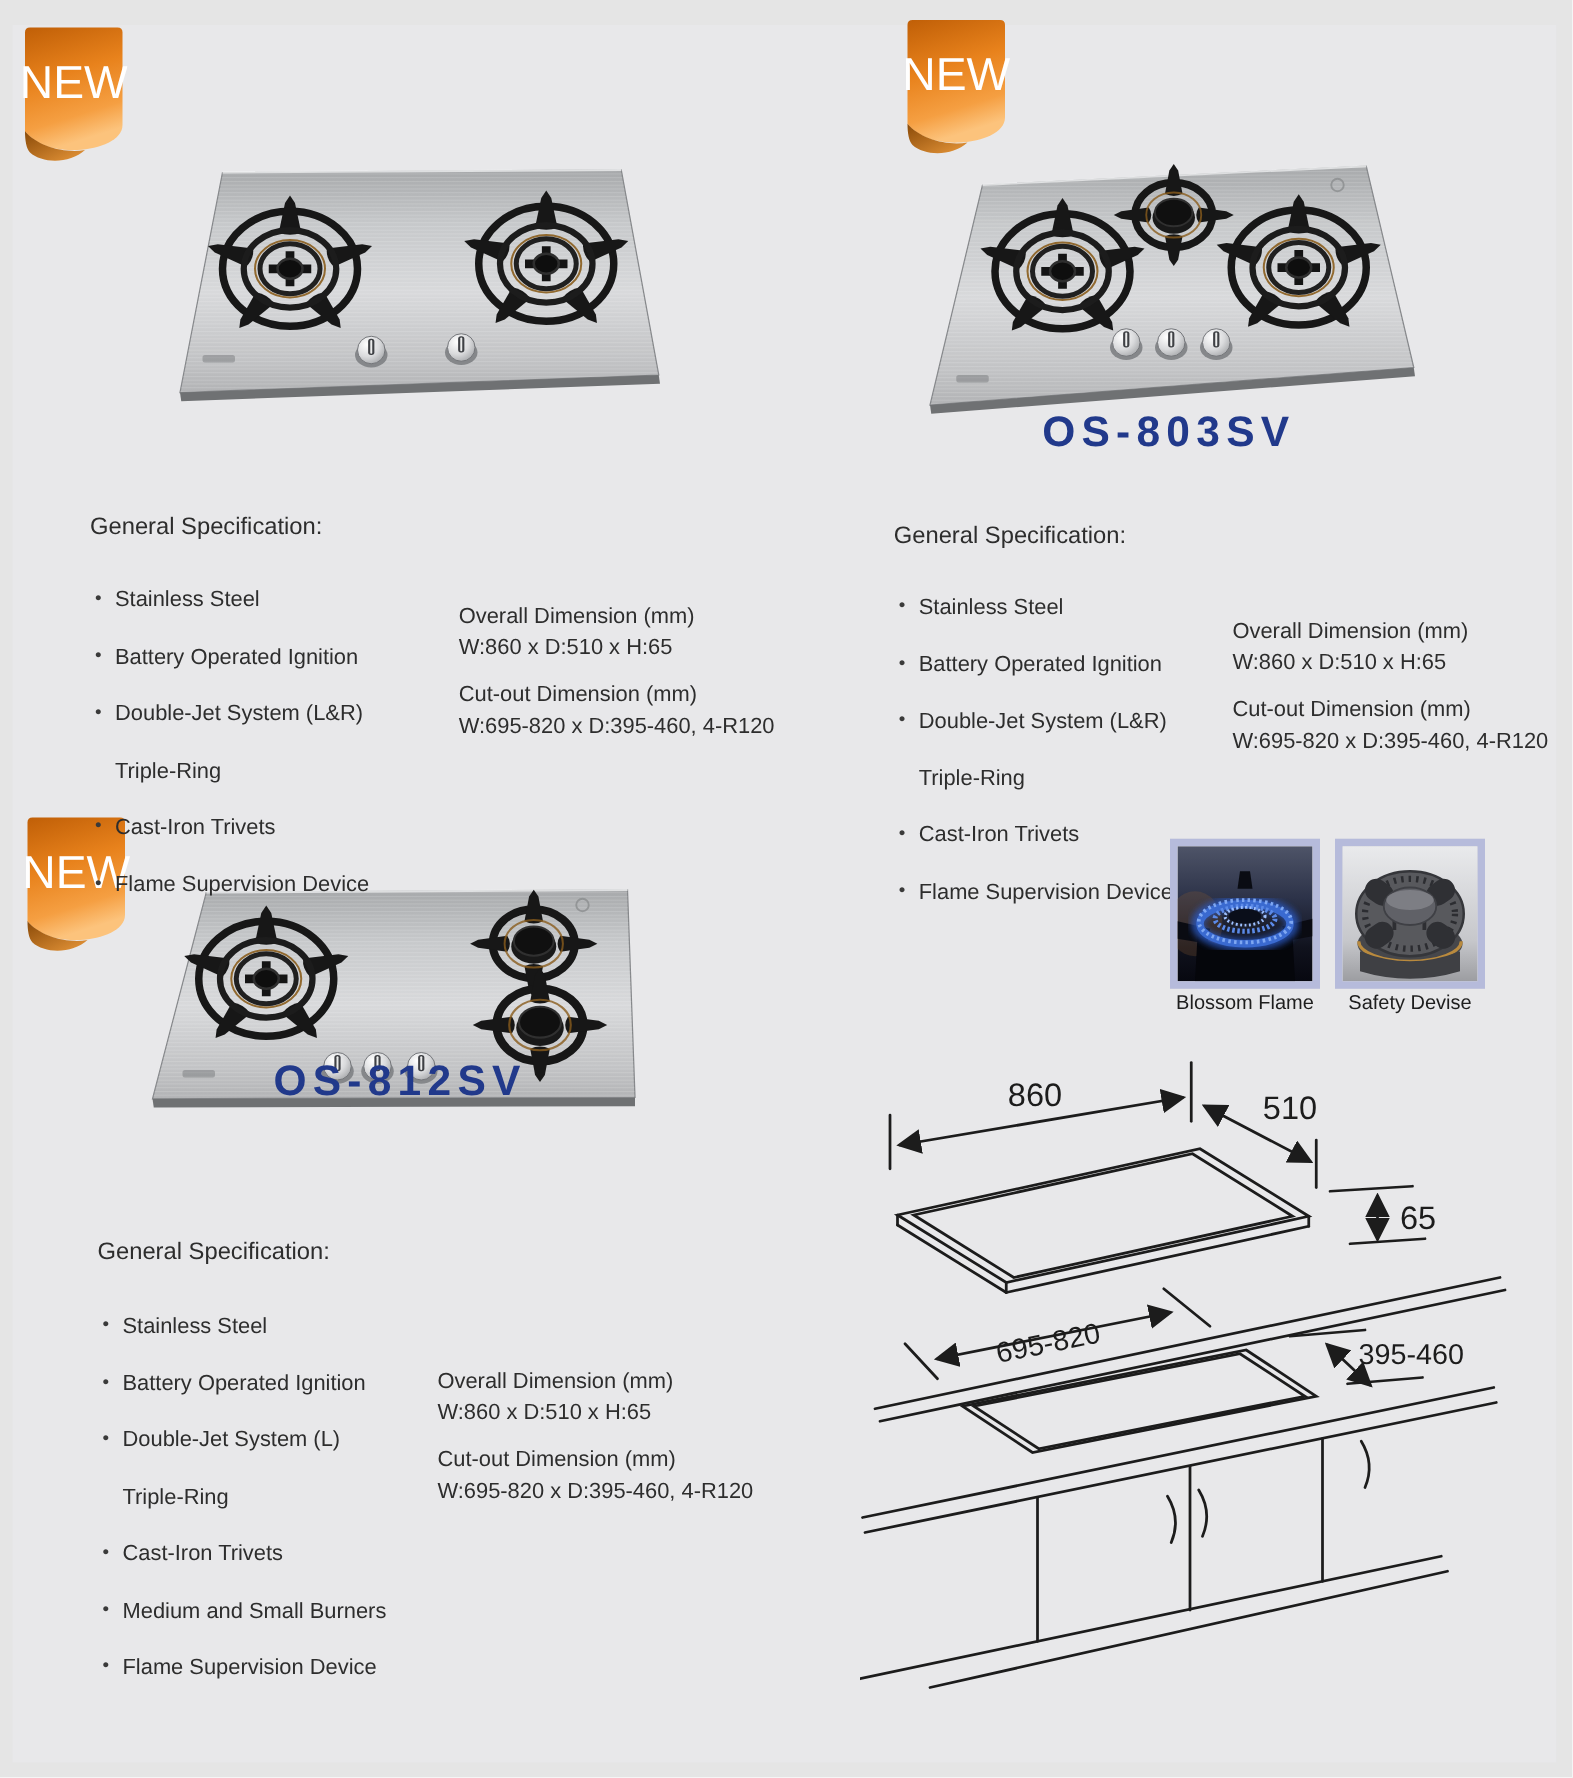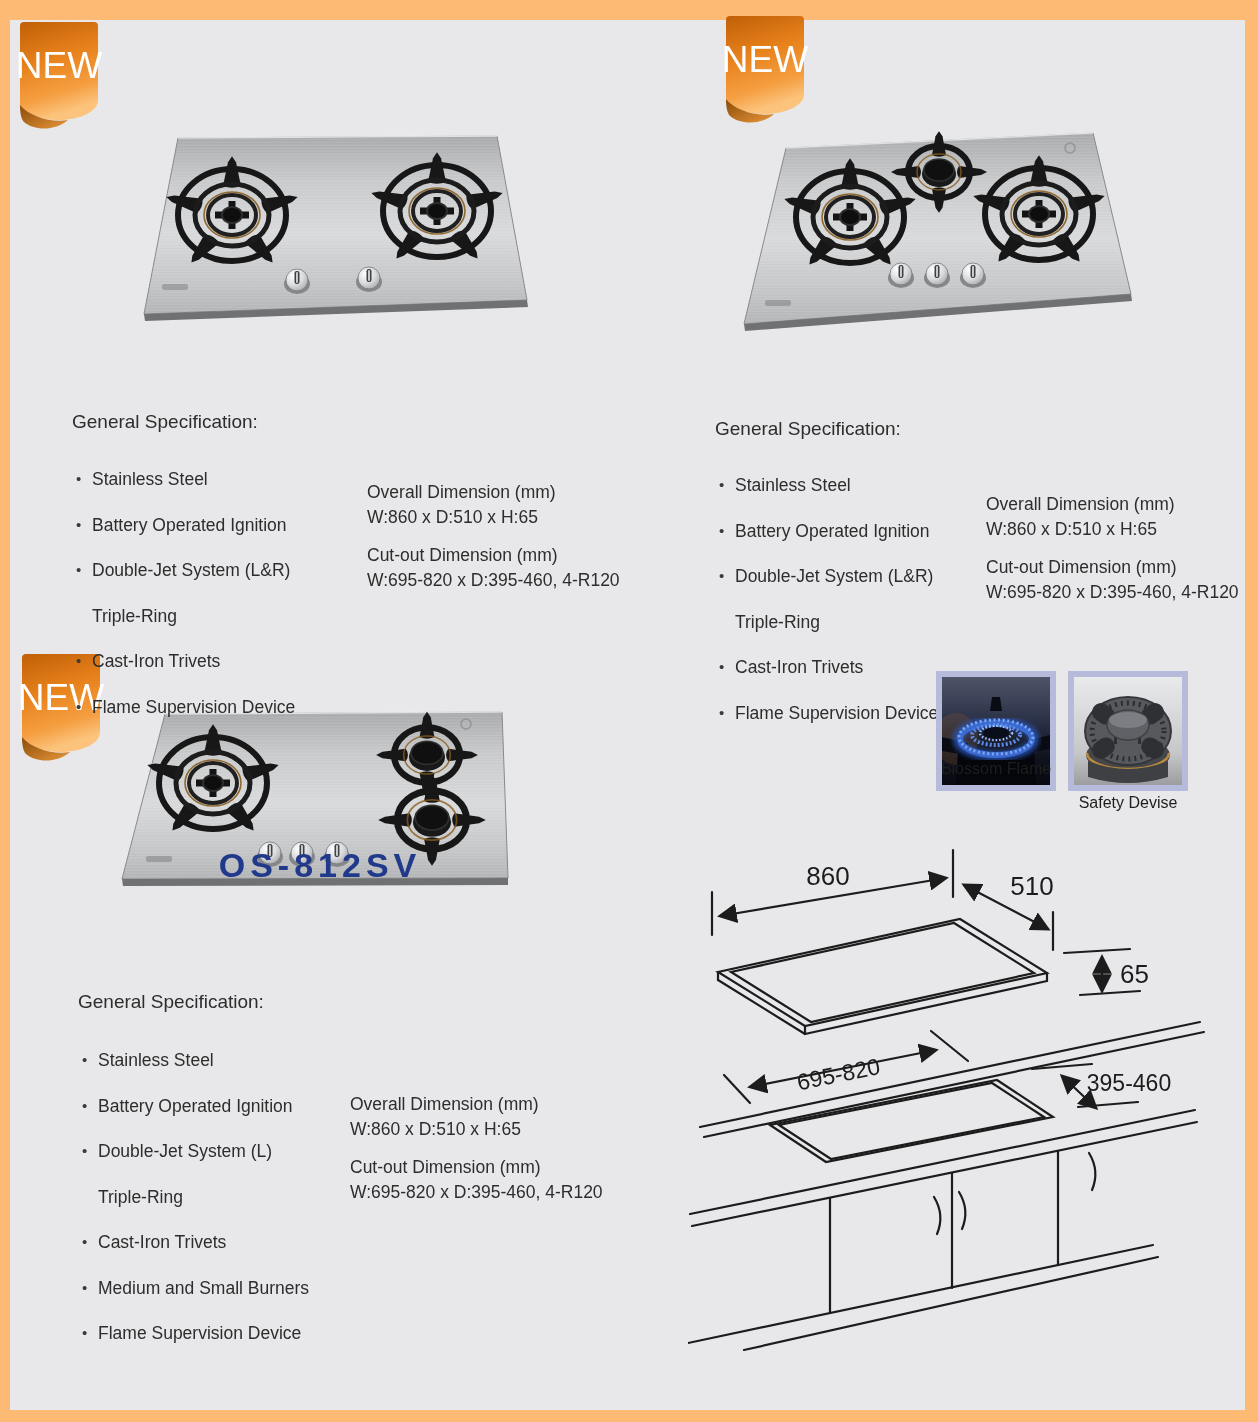--- a/index.html
+++ b/index.html
@@ -1,16 +1,16 @@
 <!DOCTYPE html>
 <html><head>
 <meta charset="utf-8">
 <style>
   html,body{margin:0;padding:0;background:#ffffff;font-family:"Liberation Sans",sans-serif;}
-  .page{position:relative;width:1258px;height:1422px;background:#fdba74;overflow:hidden;}
+  .page{position:relative;width:1258px;height:1422px;background:#e5e5e5;overflow:hidden;}
   .canvas{position:absolute;left:10px;top:20px;width:1235px;height:1390px;background:#e8e8ea;}
   .abs{position:absolute;}
   .model{position:absolute;width:400px;text-align:center;margin:0;color:#21398b;
          font-size:34px;font-weight:700;letter-spacing:5px;}
   .spec-h{position:absolute;font-size:19px;color:#2d2d2d;}
   .features{position:absolute;list-style:none;margin:0;padding:0;font-size:17.5px;color:#2d2d2d;}
   .features li{line-height:25.5px;padding-left:18px;position:relative;margin-top:20px;}
   .features li::before{content:"\2022";position:absolute;left:2px;top:-1px;font-size:15px;color:#3a3a3a;}
   .features li.cont::before{content:"";}
   .dims{position:absolute;font-size:17.5px;color:#2d2d2d;}
@@ -163,20 +163,21 @@
     <rect x="38" y="158" width="26" height="6" rx="2" fill="#5a5c5e" opacity="0.35"></rect>
     <circle cx="358" cy="26" r="5" fill="none" stroke="#8b8d8f" stroke-width="1.5" opacity="0.8"></circle>
     <use href="#burner-big" x="105" y="85"></use>
     <use href="#burner-small" x="319" y="57" transform="translate(319,57) scale(1.06) translate(-319,-57)"></use>
     <use href="#burner-small" x="324" y="122" transform="translate(324,122) scale(1.12) translate(-324,-122)"></use>
     <use href="#knob" x="162" y="155"></use>
     <use href="#knob" x="194" y="155"></use>
     <use href="#knob" x="229" y="155"></use>
   </svg>
 
+  <h2 class="model" style="left:735px;top:327px">OS-803SV</h2>
   <h2 class="model" style="left:120px;top:846px">OS-812SV</h2>
 
   <div class="spec-h" style="left:72px;top:411px">General Specification:</div>
   <ul class="features" style="left:74px;top:447px">
     <li>Stainless Steel</li>
     <li>Battery Operated Ignition</li>
     <li>Double-Jet System (L&amp;R)</li>
     <li class="cont">Triple-Ring</li>
     <li>Cast-Iron Trivets</li>
     <li>Flame Supervision Device</li>
@@ -250,21 +251,21 @@
         <rect x="-42" y="-9" width="24" height="18" rx="9" transform="translate(54,54) rotate(145)"></rect>
         <rect x="-42" y="-9" width="24" height="18" rx="9" transform="translate(54,54) rotate(215)"></rect>
         <rect x="-42" y="-9" width="24" height="18" rx="9" transform="translate(54,54) rotate(325)"></rect>
       </g>
       <rect x="40" y="58" width="3" height="9" fill="#2e2f33"></rect>
       <rect x="64" y="58" width="3" height="9" fill="#2e2f33"></rect>
       <ellipse cx="54" cy="48" rx="21" ry="15" fill="#606167" stroke="#3f4045" stroke-width="1.5"></ellipse>
       <ellipse cx="54" cy="43" rx="19" ry="8" fill="#7d7e84"></ellipse>
     </svg>
   </div>
-  <div class="caption" style="left:930px;top:760px">Blossom Flame</div>
+  <div class="caption" style="left:930px;top:794px">Blossom Flame</div>
   <div class="caption" style="left:1062px;top:794px">Safety Devise</div>
 
   <svg class="abs" style="left:688px;top:845px" width="565" height="552" viewBox="0 0 565 552">
 
     <line class="dl" x1="265" y1="5" x2="265" y2="52"></line>
     <line class="dl" x1="24" y1="47" x2="24" y2="90"></line>
     <line class="dl" x1="32" y1="71" x2="258" y2="33" marker-start="url(#ah)" marker-end="url(#ah)"></line>
     <text class="dt dt26" x="140" y="40" text-anchor="middle">860</text>
     <line class="dl" x1="276" y1="40" x2="360" y2="84" marker-start="url(#ah)" marker-end="url(#ah)"></line>
     <text class="dt dt26" x="344" y="50" text-anchor="middle">510</text>

